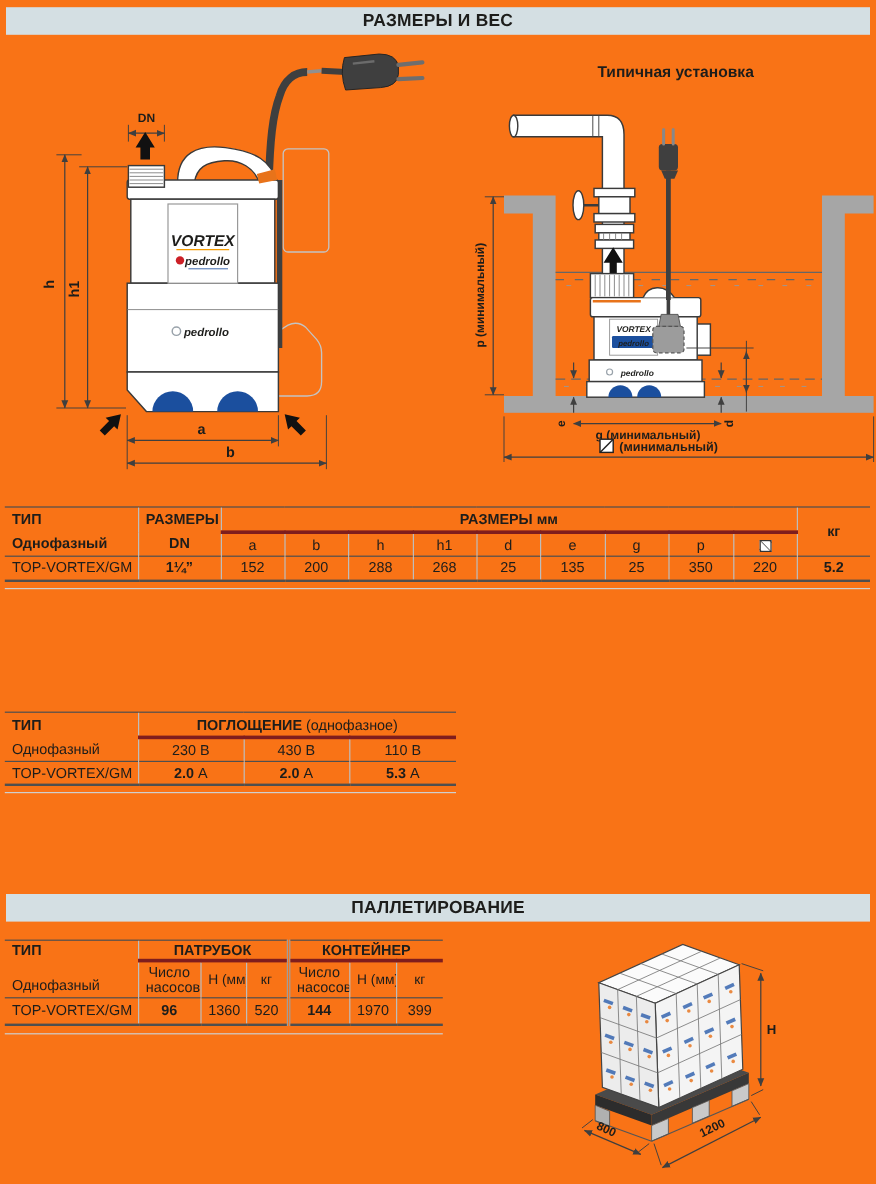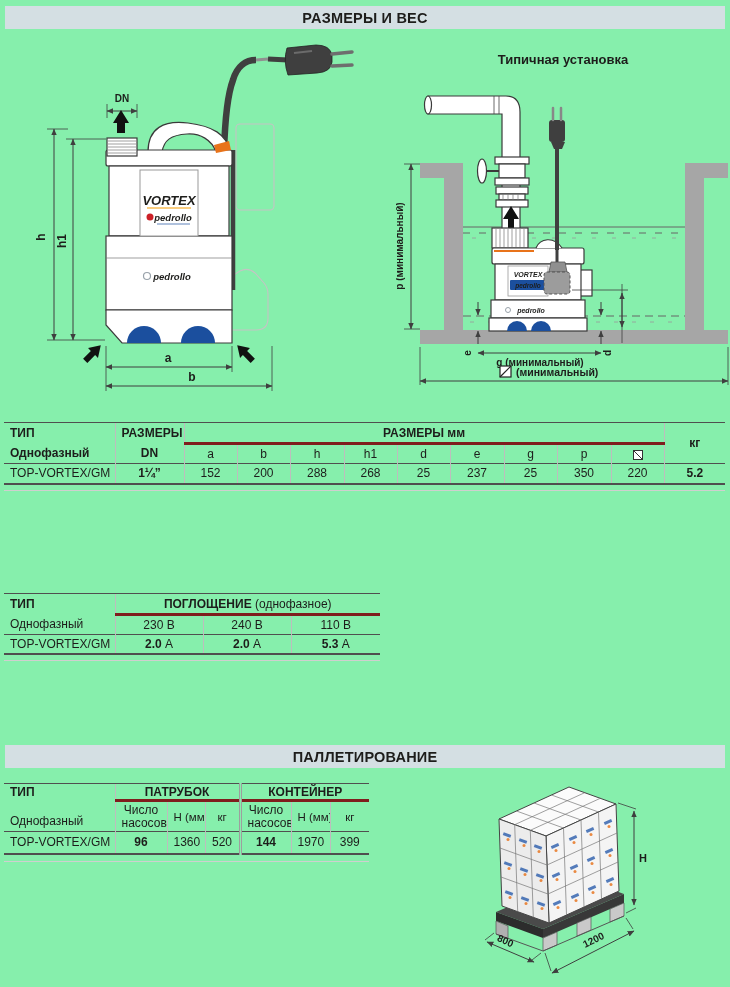--- a/index.html
+++ b/index.html
@@ -1,18 +1,18 @@
 <!DOCTYPE html>
 <html><head>
 <meta charset="utf-8">
 <style>
   *{box-sizing:border-box}
   html,body{margin:0;padding:0;background:#fff}
   body{font-family:"Liberation Sans",sans-serif;color:#1d1d1b}
-  .page{position:relative;width:730px;height:987px;background:#86efac;overflow:hidden}
+  .page{position:relative;width:730px;height:987px;background:#f97316;overflow:hidden}
   .band{position:absolute;left:5px;right:5px;height:23px;background:#d4dfe3;display:flex;align-items:center;justify-content:center;font-weight:700;font-size:14.5px;letter-spacing:.2px;color:#1d1d1b}
   #band-dim{top:6px}
   #band-abs{top:558px}
   #band-pal{top:745px}
   table{border-collapse:collapse;table-layout:fixed;position:absolute;color:#1d1d1b}
   td{padding:0 6px;font-size:12px;height:20px;white-space:nowrap;overflow:hidden;vertical-align:middle}
   .b{font-weight:700}.c{text-align:center}
   .vl{border-left:1px solid #bdbdbd}
   .vdbl{border-left:3px double #9e9e9e}
   .gl{border-bottom:3px solid #7f1d1d}
@@ -308,21 +308,21 @@
       <td class="c vl"><span class="diag-box"></span></td>
     </tr>
     <tr class="data">
       <td>TOP-VORTEX/GM</td>
       <td class="b c vl">1¼”</td>
       <td class="c vl">152</td>
       <td class="c vl">200</td>
       <td class="c vl">288</td>
       <td class="c vl">268</td>
       <td class="c vl">25</td>
-      <td class="c vl">237</td>
+      <td class="c vl">135</td>
       <td class="c vl">25</td>
       <td class="c vl">350</td>
       <td class="c vl">220</td>
       <td class="b c vl">5.2</td>
     </tr>
   </tbody>
     </table>
   <div class="shadow" style="left:4px;top:490px;width:721px"></div>
 
   <table id="abs-table">
@@ -333,21 +333,21 @@
         <col style="width:89px">
     </colgroup>
     <tbody>
         <tr class="top">
       <td class="b">ТИП</td>
       <td class="c vl gl" colspan="3"><span class="b">ПОГЛОЩЕНИЕ</span><span> (однофазное)</span></td>
     </tr>
     <tr>
       <td>Однофазный</td>
       <td class="c vl">230 В</td>
-      <td class="c vl">240 В</td>
+      <td class="c vl">430 В</td>
       <td class="c vl">110 В</td>
     </tr>
     <tr class="data">
       <td>TOP-VORTEX/GM</td>
       <td class="c vl"><span class="b">2.0</span><span> А</span></td>
       <td class="c vl"><span class="b">2.0</span><span> А</span></td>
       <td class="c vl"><span class="b">5.3</span><span> А</span></td>
     </tr>
   </tbody>
     </table>

